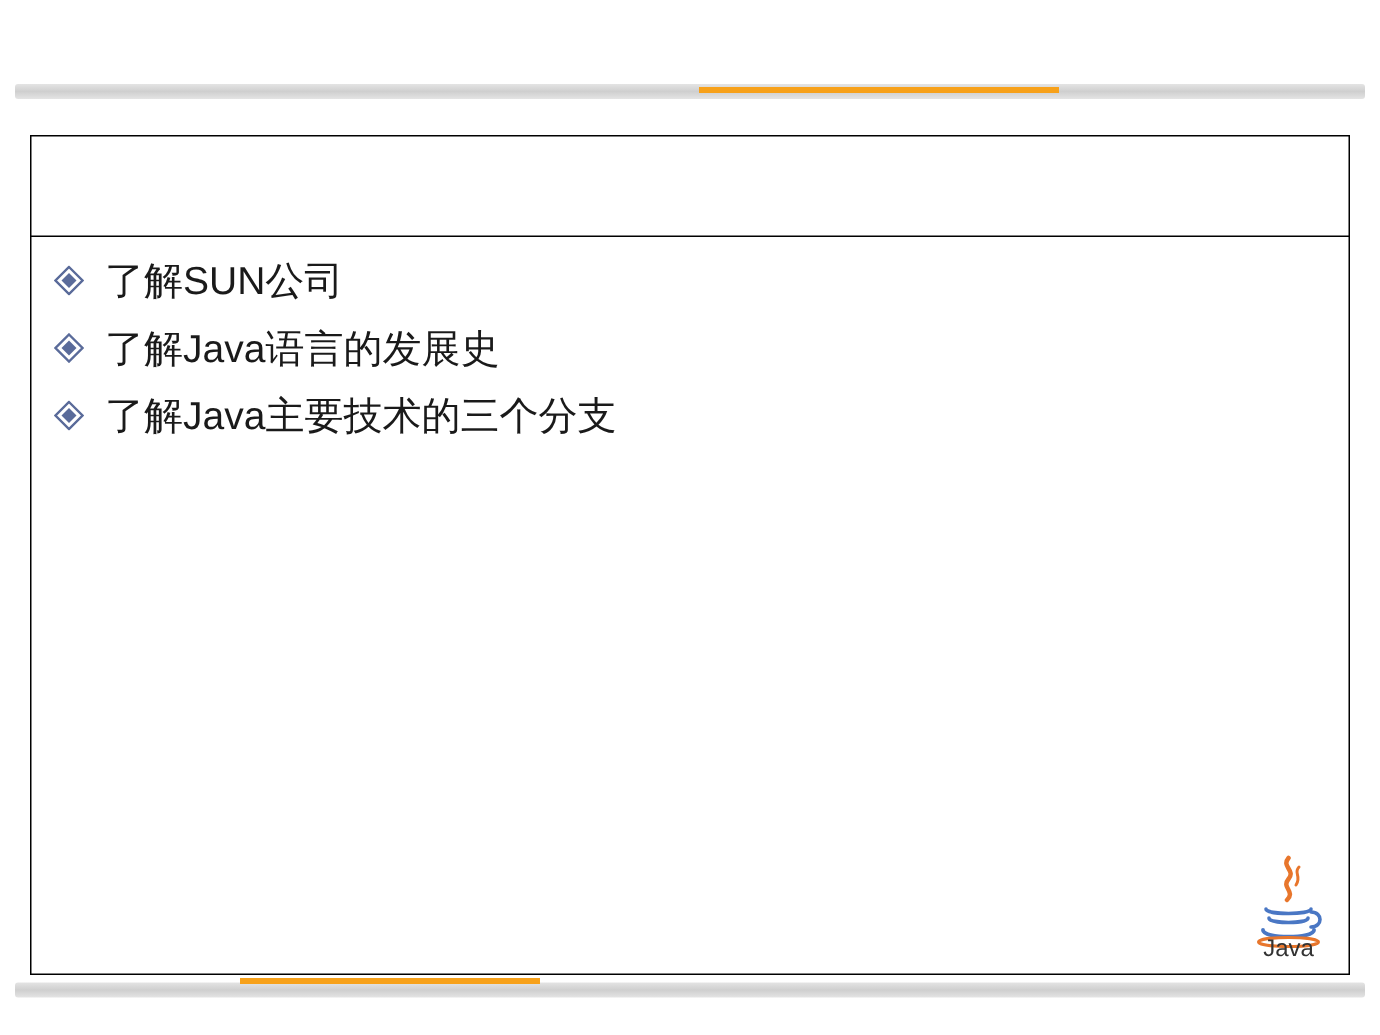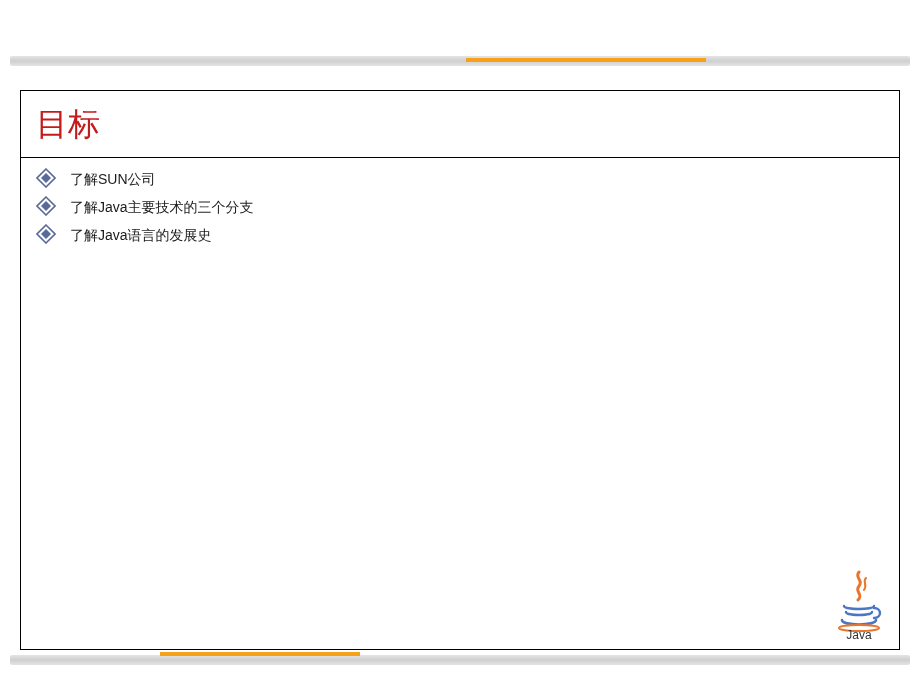--- a/index.html
+++ b/index.html
@@ -19,67 +19,66 @@
   .content-box { position: absolute; top: 90px; left: 20px; width: 880px; height: 560px;
                  border: 1px solid #000000; background: #ffffff; }
 
   .title { position: absolute; top: 103px; left: 36px; font-size: 32px; color: #c21b1b; font-weight: 400; }
 
   .hr { position: absolute; top: 157px; left: 20px; width: 880px; height: 0; border-top: 1px solid #000; }
 
   .bullets { position: absolute; top: 168px; left: 36px; }
   .bullet-item { display: flex; align-items: center; margin-bottom: 6px; }
   .bullet-icon { display: inline-flex; width: 22px; height: 22px; margin-right: 12px; }
-  .bullet-text { font-size: 14px; color: #1a1a1a; line-height: 1.5; }
+  .bullet-text { font-size: 26px; color: #1a1a1a; line-height: 1.5; }
 
   .java-logo { position: absolute; right: 36px; bottom: 50px; width: 50px; height: 70px; }
   .java-logo .caption { position: absolute; bottom: -2px; left: 0; right: 0; text-align: center;
-                        font-size: 12px; color: #333; font-family: Arial, sans-serif; }
+                        font-size: 16px; color: #333; font-family: Arial, sans-serif; }
 </style>
 </head>
 <body>
 
 <div class="page">
 
   <div class="top-bar"></div>
   <div class="top-accent"></div>
 
   <div class="content-box"></div>
 
-  <div class="title">目标</div>
 
   <div class="hr"></div>
 
   <div class="bullets">
     <div class="bullet-item">
       <span class="bullet-icon">
         <svg viewBox="0 0 20 20" width="20" height="20">
           <polygon points="10,1 19,10 10,19 1,10" fill="none" stroke="#5a6b9a" stroke-width="1.6"></polygon>
           <polygon points="10,5 15,10 10,15 5,10" fill="#5a6b9a"></polygon>
         </svg>
       </span>
       <span class="bullet-text">了解SUN公司</span>
     </div>
     <div class="bullet-item">
       <span class="bullet-icon">
         <svg viewBox="0 0 20 20" width="20" height="20">
           <polygon points="10,1 19,10 10,19 1,10" fill="none" stroke="#5a6b9a" stroke-width="1.6"></polygon>
           <polygon points="10,5 15,10 10,15 5,10" fill="#5a6b9a"></polygon>
         </svg>
       </span>
-      <span class="bullet-text">了解Java主要技术的三个分支</span>
+      <span class="bullet-text">了解Java语言的发展史</span>
     </div>
     <div class="bullet-item">
       <span class="bullet-icon">
         <svg viewBox="0 0 20 20" width="20" height="20">
           <polygon points="10,1 19,10 10,19 1,10" fill="none" stroke="#5a6b9a" stroke-width="1.6"></polygon>
           <polygon points="10,5 15,10 10,15 5,10" fill="#5a6b9a"></polygon>
         </svg>
       </span>
-      <span class="bullet-text">了解Java语言的发展史</span>
+      <span class="bullet-text">了解Java主要技术的三个分支</span>
     </div>
   </div>
 
   <div class="java-logo">
     <svg viewBox="0 0 50 70" width="50" height="70">
 
       <path d="M25 2 C20 8 30 10 25 16 C20 22 30 24 24 30" fill="none" stroke="#e8762c" stroke-width="3" stroke-linecap="round"></path>
       <path d="M32 8 C28 12 34 14 30 20" fill="none" stroke="#e8762c" stroke-width="2" stroke-linecap="round"></path>
 
       <path d="M10 36 C10 40 40 40 40 36" fill="none" stroke="#4a77c4" stroke-width="2.4" stroke-linecap="round"></path>

